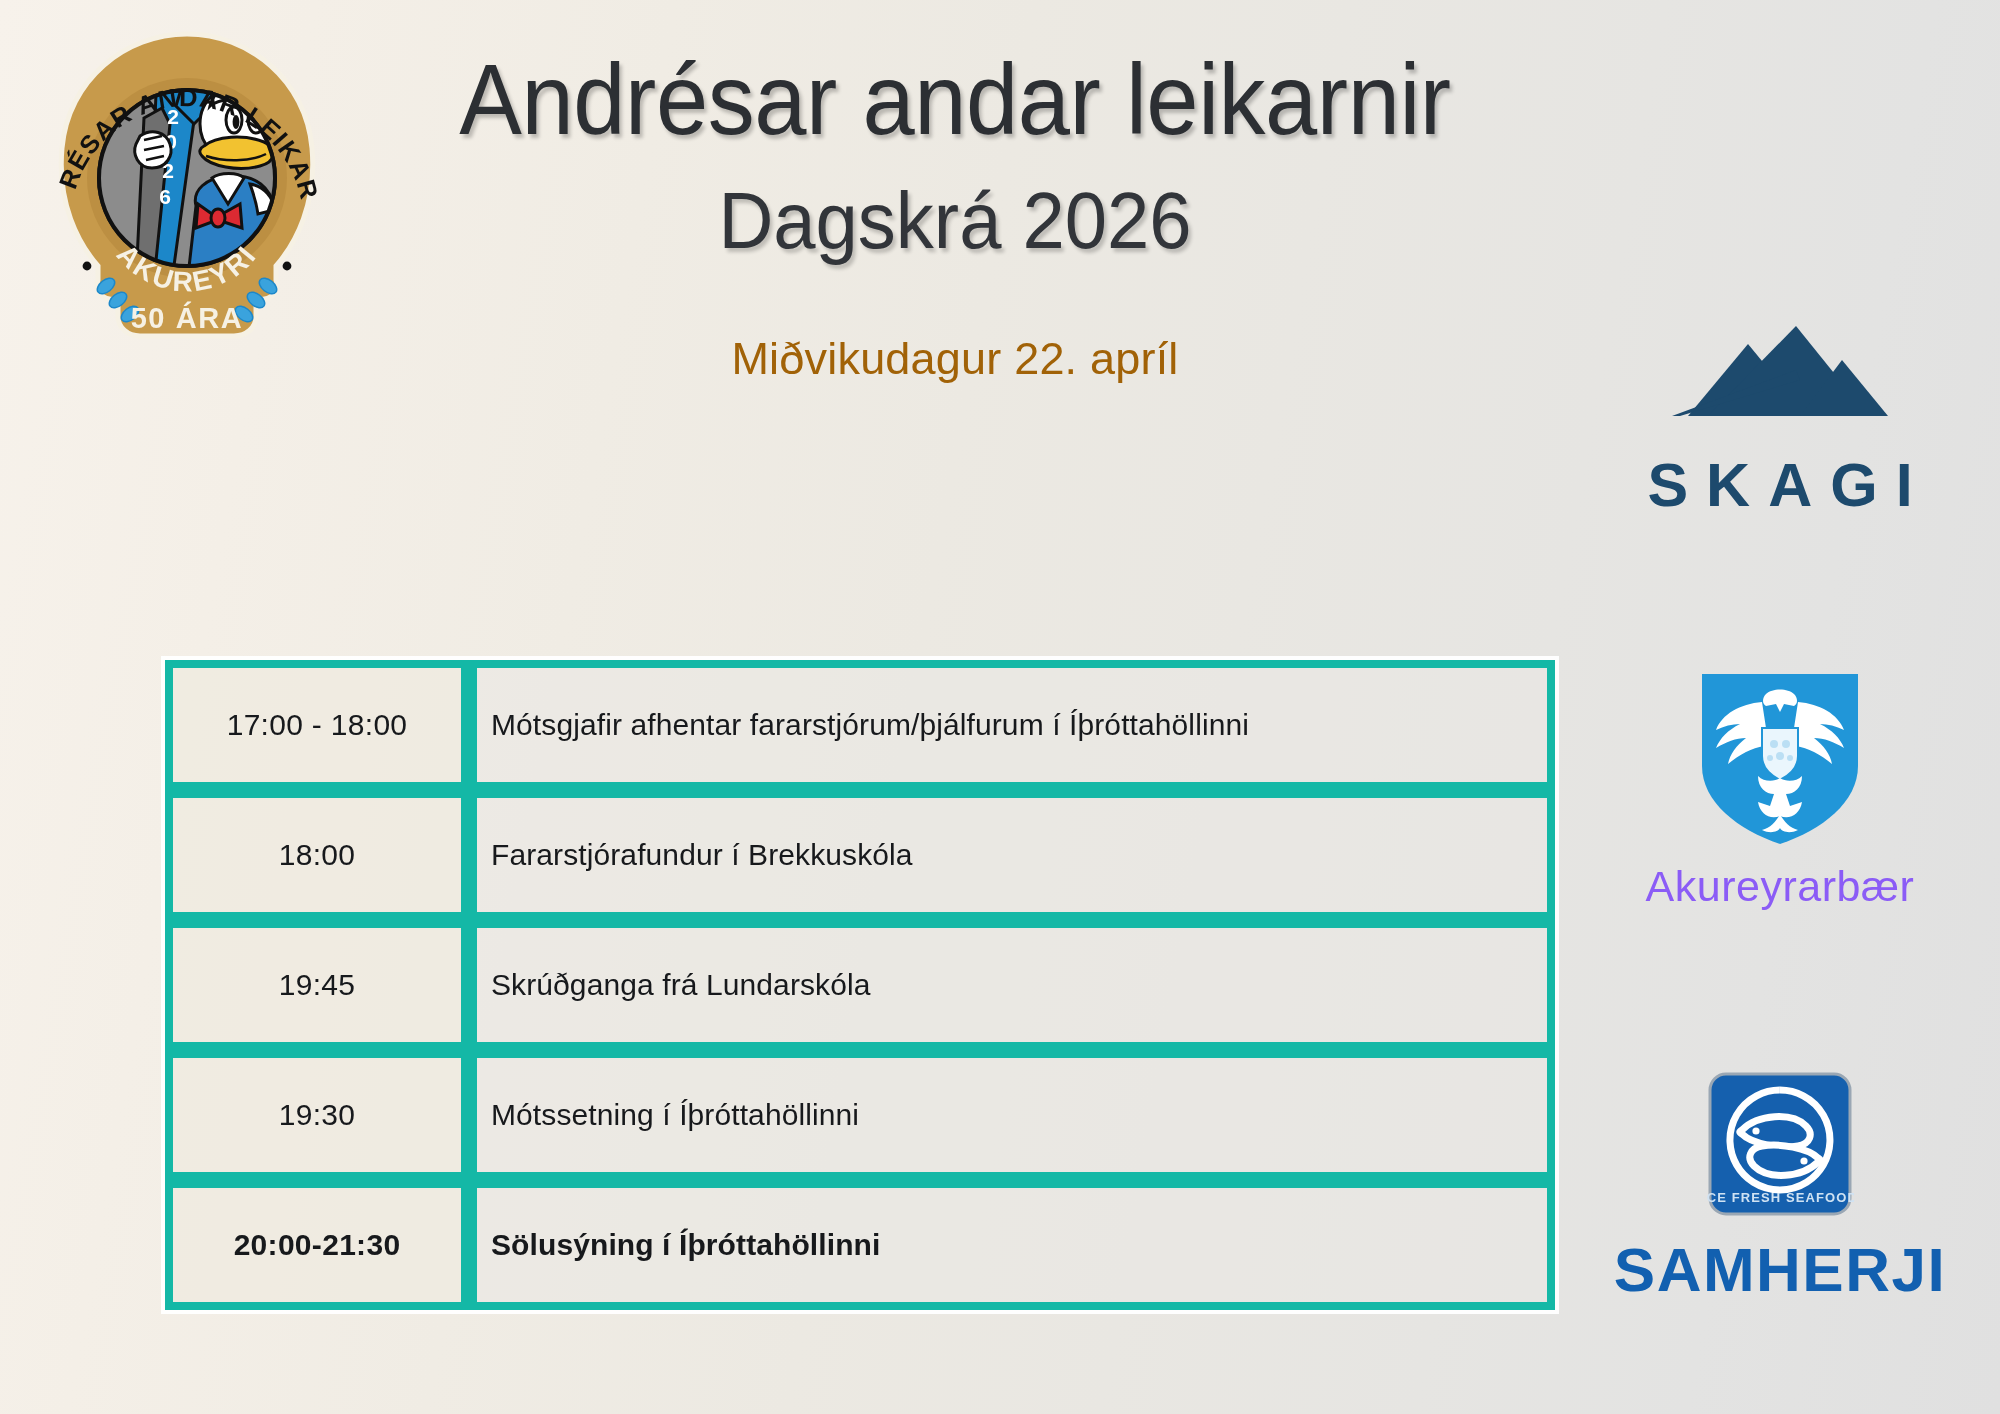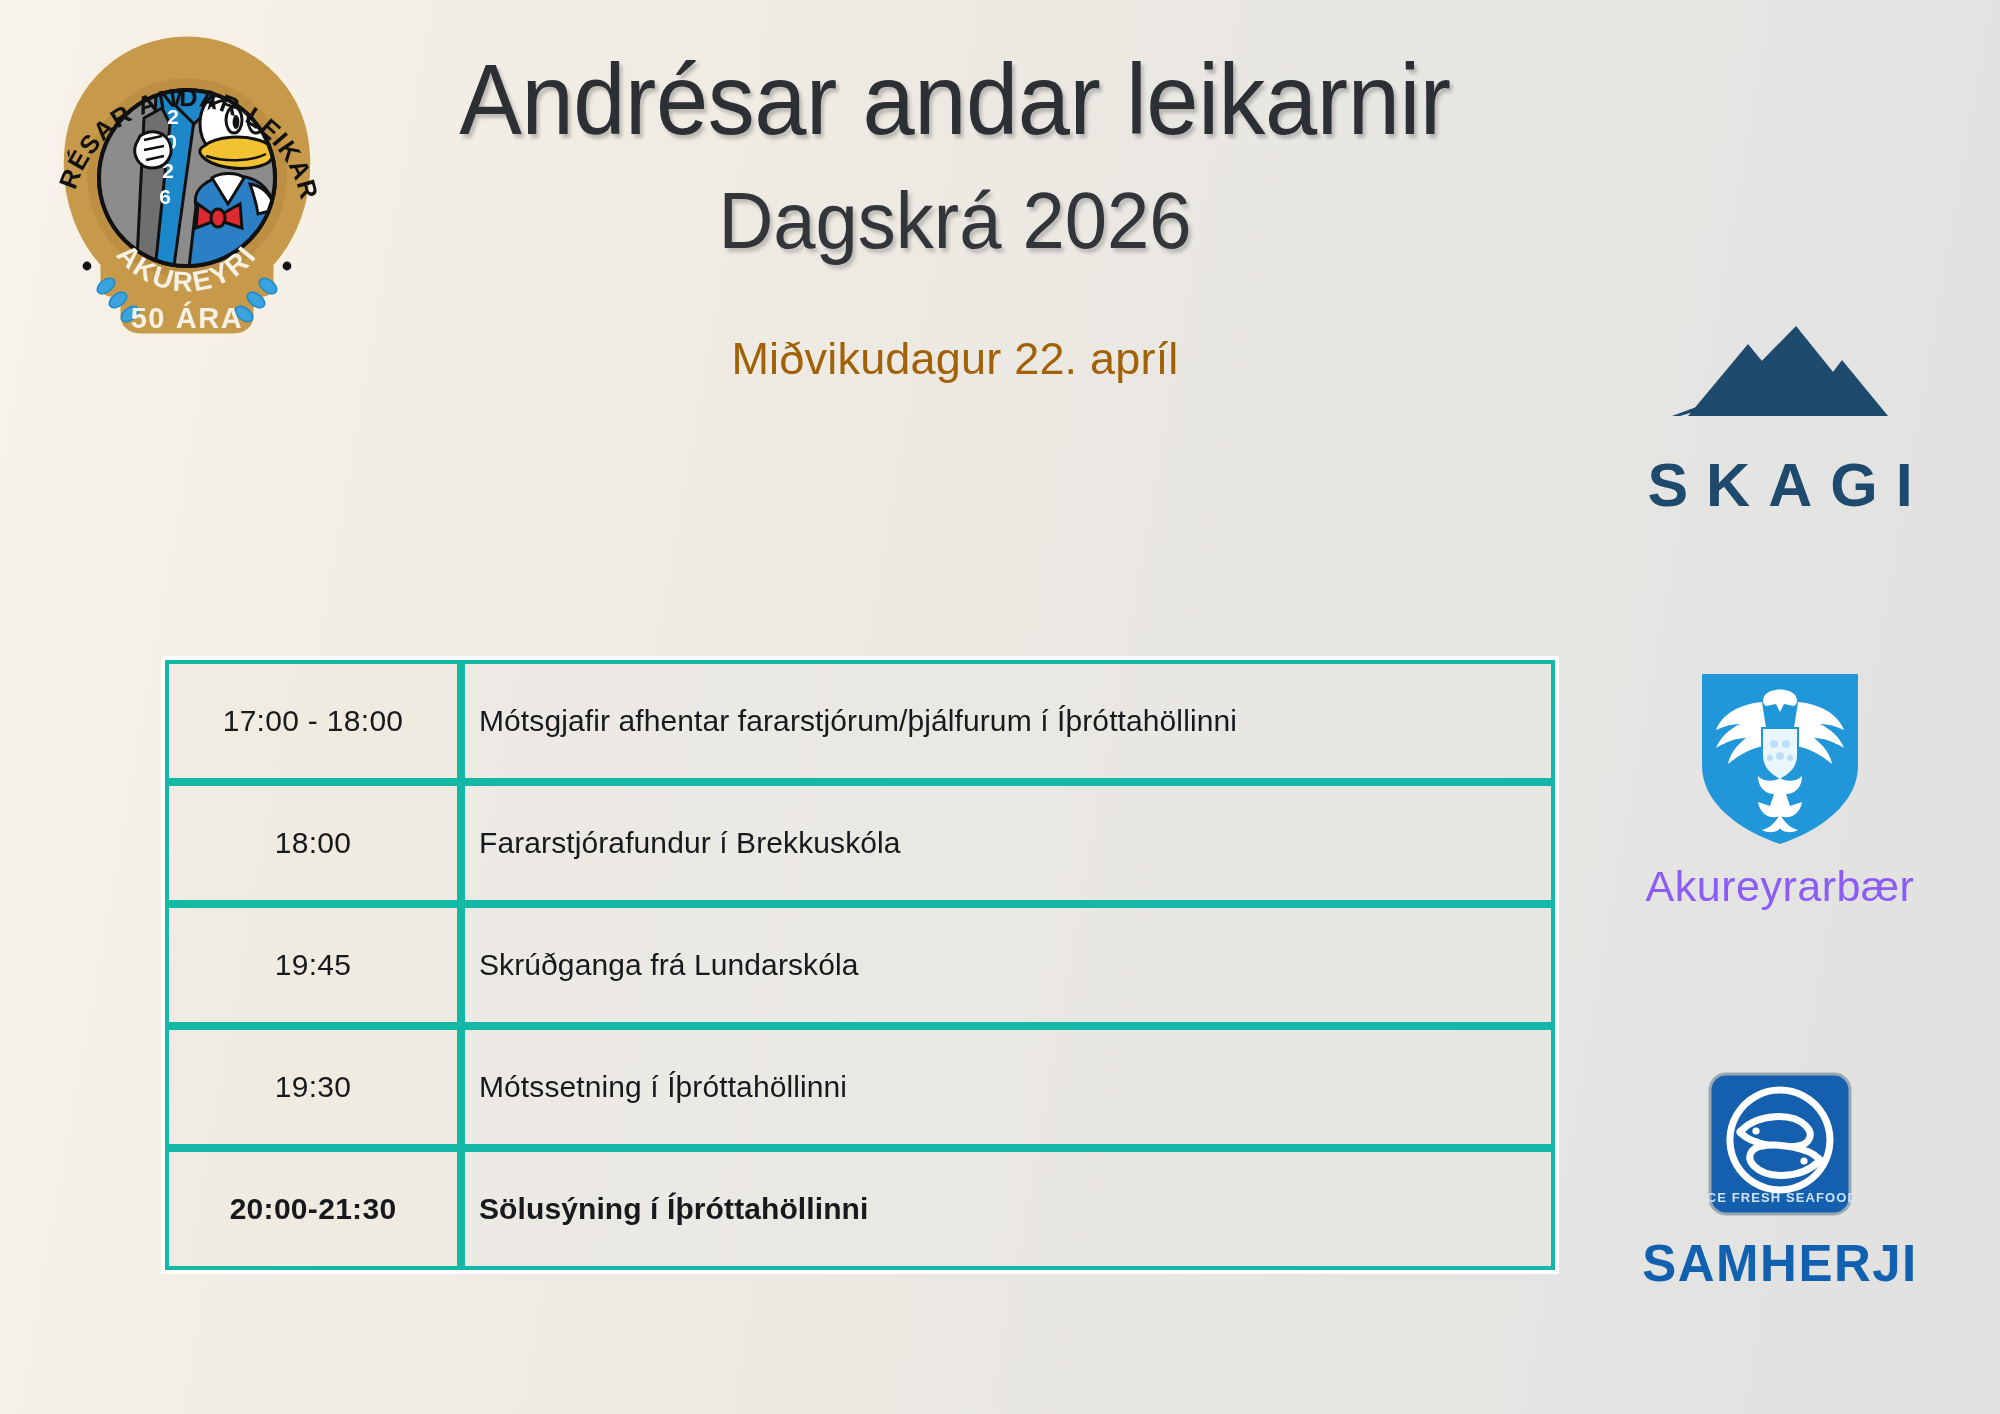--- a/index.html
+++ b/index.html
@@ -82,21 +82,21 @@
     position: absolute;
     left: 165px;
     top: 660px;
     width: 1390px;
     border-collapse: separate;
     border-spacing: 0;
     background: transparent;
     box-shadow: 0 0 0 4px rgba(255,255,255,0.95);
   }
   .schedule td {
-    border: 4px solid #14b8a6;
+    border: 8px solid #14b8a6;
     padding: 0;
     vertical-align: middle;
     height: 114px;
   }
   .schedule .cell-inner {
     padding: 0 26px;
     box-sizing: border-box;
   }
   .col-time {
     width: 288px;
@@ -158,21 +158,21 @@
     font-size: 43px;
     font-weight: 400;
     color: #8b5cf6;
     letter-spacing: 0.5px;
     font-family: "Liberation Sans", sans-serif;
   }
 
   .samherji-mark { width: 148px; height: 148px; display: block; margin: 0 auto; }
   .samherji-word {
     margin-top: 16px;
-    font-size: 51px;
+    font-size: 62px;
     font-weight: 700;
     color: #1260b0;
     letter-spacing: 1.5px;
     font-family: "Liberation Sans", sans-serif;
   }
 </style>
 </head>
 <body>
 
 <div class="poster">

